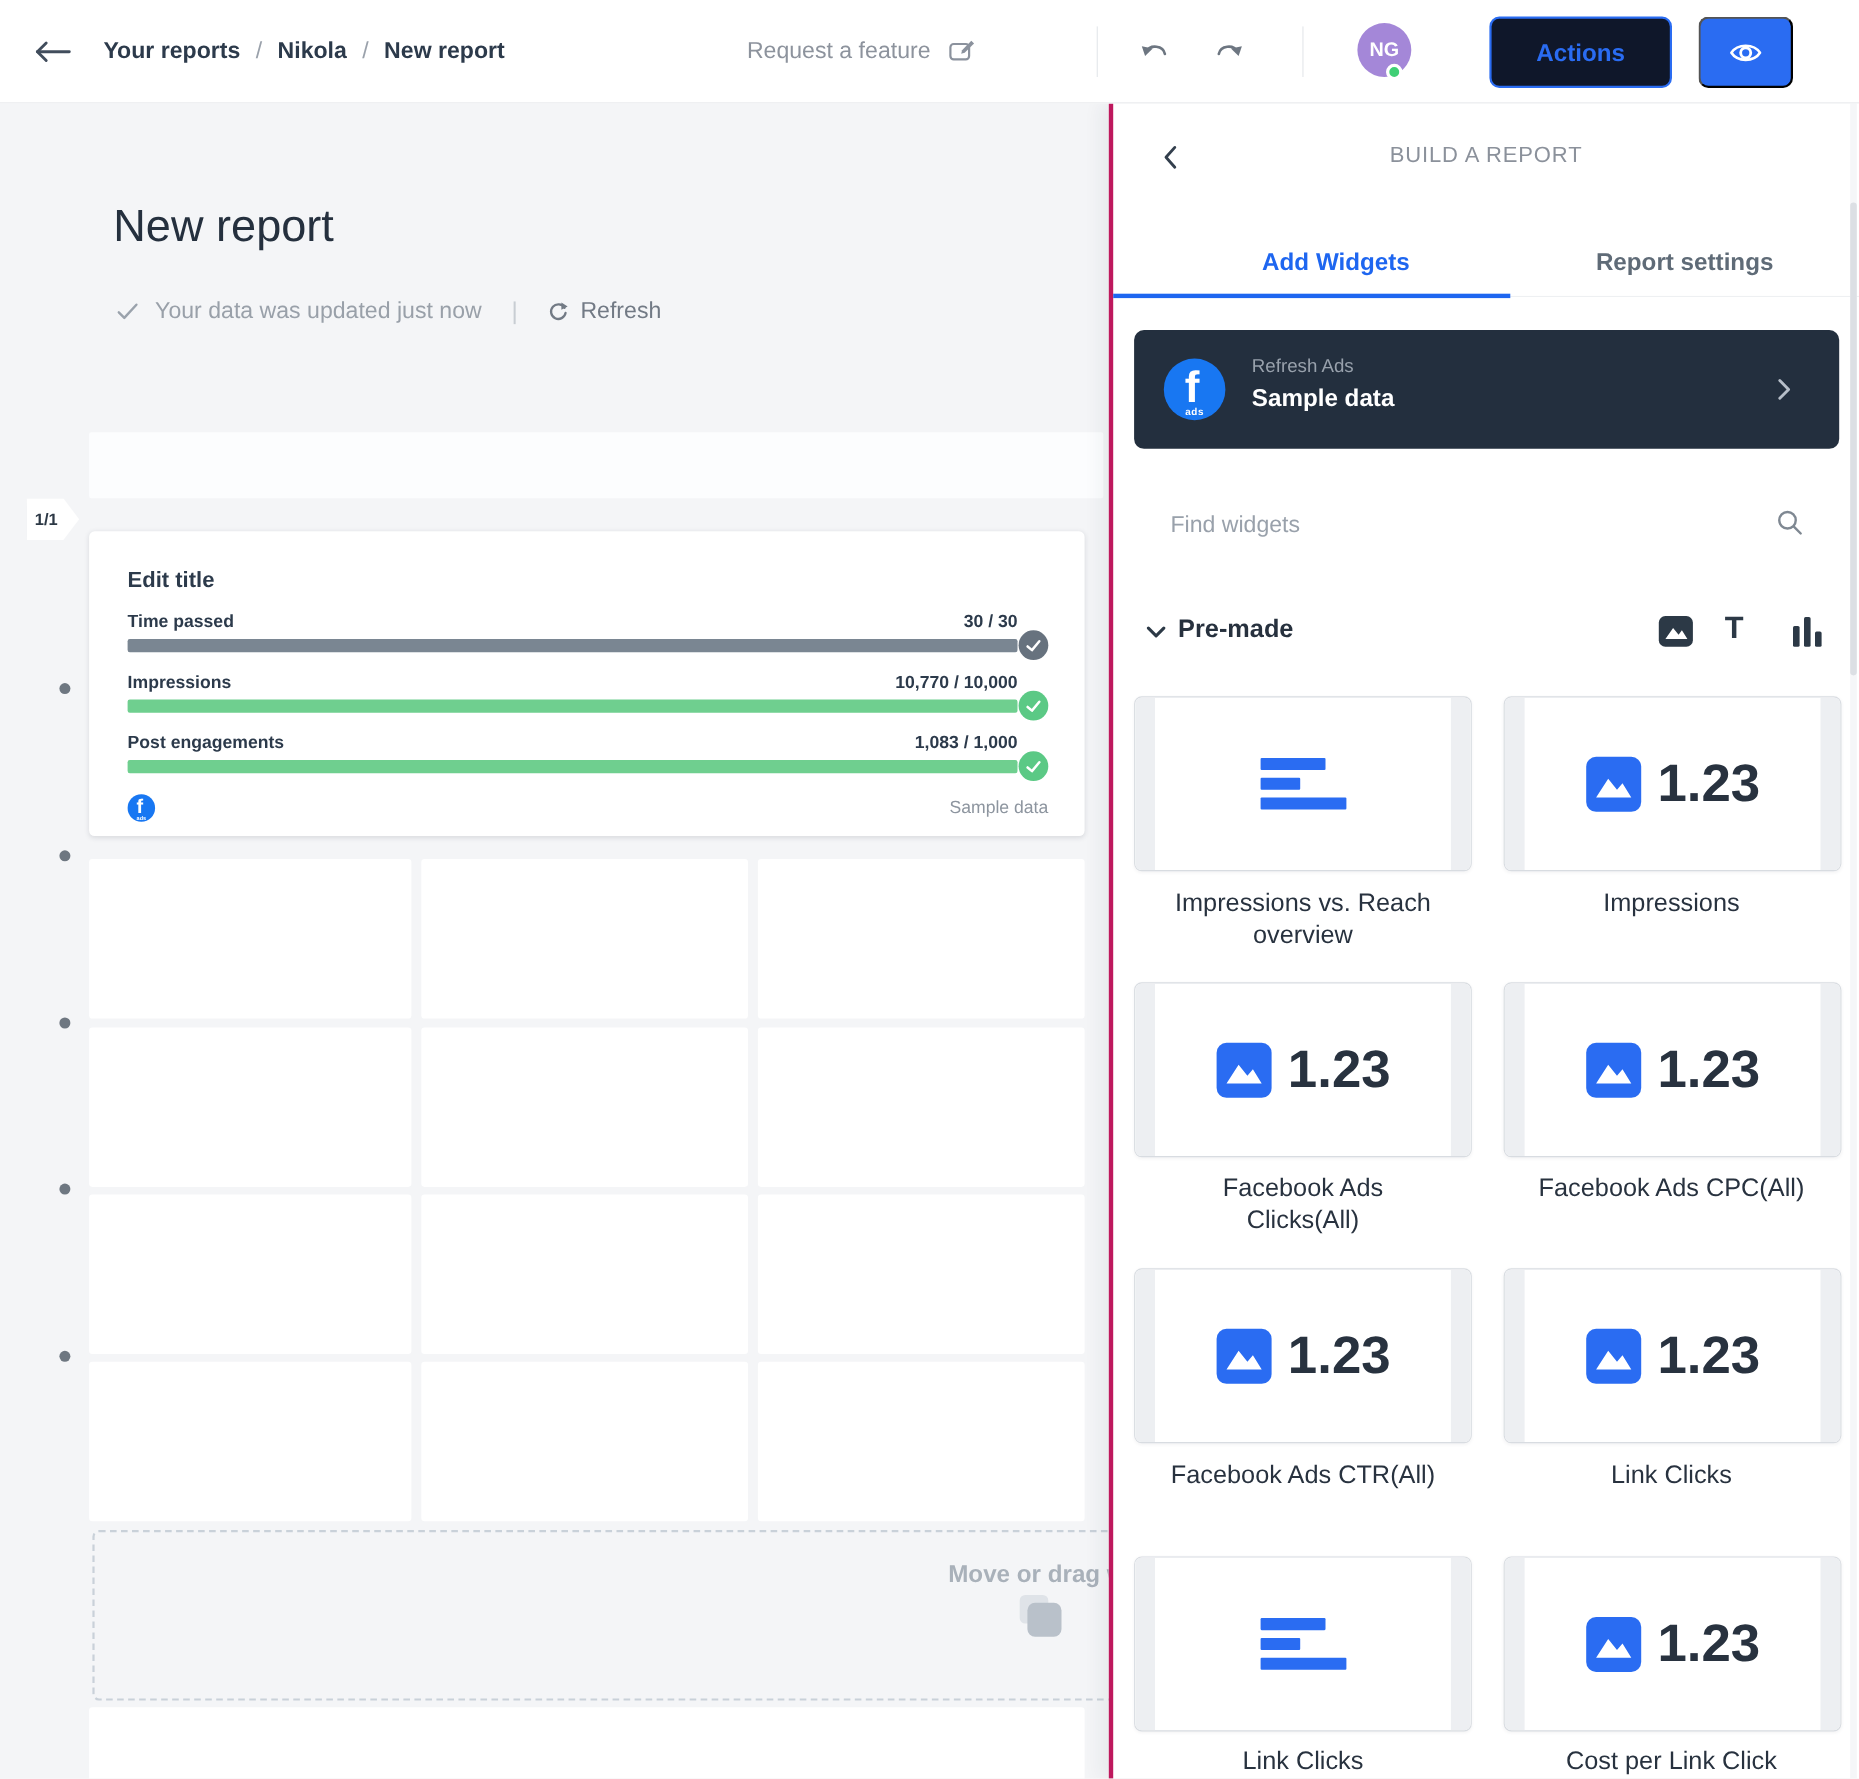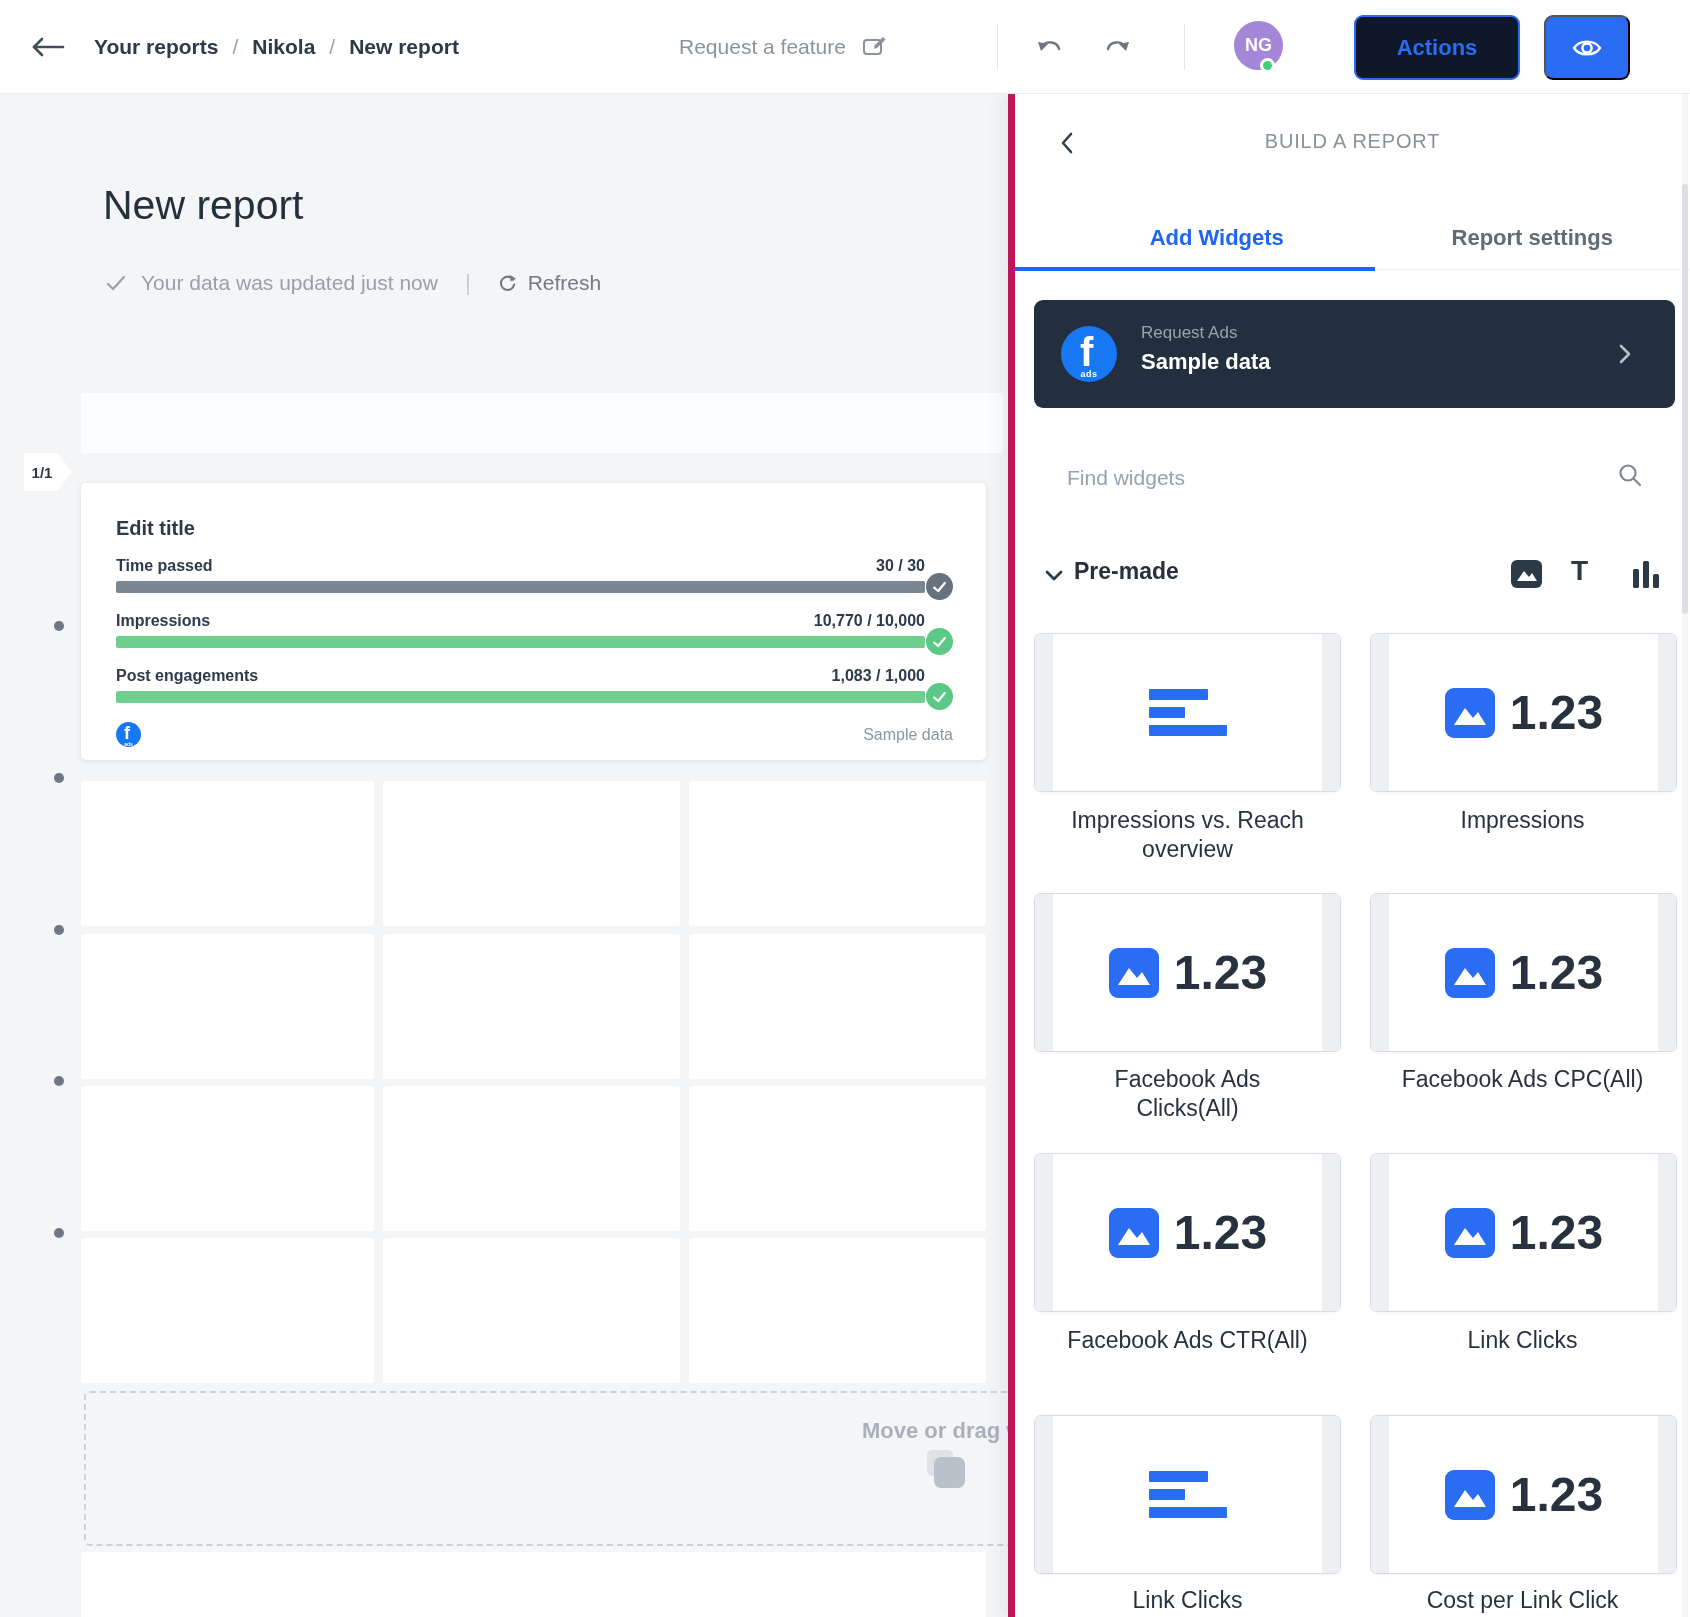--- a/index.html
+++ b/index.html
@@ -53,21 +53,21 @@
   .slot { position:absolute; background:#fff; border-radius:3px; }
   .dot { position:absolute; width:10px; height:10px; border-radius:50%; background:#6e7781; }
   .dropzone { position:absolute; left:84px; top:1297px; width:940px; height:155px; border:2px dashed #c9d1d9; border-radius:6px; }
   .drop-hint { position:absolute; left:862px; top:1324px; font-size:22px; font-weight:700; color:#a9b1ba; white-space:nowrap; }
   .drop-icon { position:absolute; left:927px; top:1356px; width:40px; height:40px; }
   .drop-icon .back { position:absolute; left:0; top:0; width:26px; height:26px; background:#dfe3e8; border-radius:5px; }
   .drop-icon .front { position:absolute; left:7px; top:7px; width:31px; height:31px; background:#b9c1ca; border-radius:7px; }
   .bottom-slot { position:absolute; left:81px; top:1458px; width:905px; height:110px; background:#fff; border-radius:3px; }
 
   
-  .sidebar { position:absolute; left:1008px; top:94px; width:682px; height:1523px; background:#fff; z-index:20; box-shadow:-8px 0 16px rgba(40,50,60,.06); border-left:7px solid #be185d; }
+  .sidebar { position:absolute; left:1008px; top:94px; width:682px; height:1523px; background:#fff; z-index:20; box-shadow:-8px 0 16px rgba(40,50,60,.06); border-left:4px solid #be185d; }
   .sb-back { position:absolute; left:38px; top:34px; width:28px; height:30px; display:flex; align-items:center; justify-content:center; cursor:pointer; }
   .sb-title { position:absolute; left:0; top:36px; width:100%; text-align:center; font-size:20px; font-weight:500; letter-spacing:.8px; color:#8b919b; }
   .tabs { position:absolute; left:0; top:112px; width:100%; height:64px; display:flex; border-bottom:1px solid #eef0f2; }
   .tab { flex:1; display:flex; align-items:center; justify-content:center; font-size:22px; font-weight:700; cursor:pointer; position:relative; }
   .tab.active { color:#1e66f0;padding-left:44px; }
   .tab.inactive { color:#5f6b77; font-weight:600; }
   .tab.active::after { content:""; position:absolute; left:0; bottom:-2px; width:100%; height:4px; background:#1e66f0; }
 
   .source-card { position:absolute; left:19px; top:206px; width:641px; height:108px; background:#232f3e; border-radius:9px; cursor:pointer; }
   .fb-logo { position:absolute; left:27px; top:26px; width:56px; height:56px; border-radius:50%; background:#1877f2; color:#fff; overflow:hidden; }
@@ -222,21 +222,21 @@
     <div class="tabs">
       <div class="tab active">Add Widgets</div>
       <div class="tab inactive">Report settings</div>
     </div>
 
     <div class="source-card">
       <span class="fb-logo">
           <span class="f">f</span>
           <span class="ads">ads</span>
         </span>
-      <span class="source-provider">Request Ads</span>
+      <span class="source-provider">Refresh Ads</span>
       <span class="source-name">Sample data</span>
       <span class="source-chevron">
         <svg width="12" height="20" viewBox="0 0 12 20">
             <polyline points="2,2 10,10 2,18" fill="none" stroke="#b6bec8" stroke-width="2.6" stroke-linecap="round" stroke-linejoin="round"></polyline>
           </svg>
       </span>
     </div>
 
     <div class="search-row">
       <input class="search-input" type="text" placeholder="Find widgets" style="">

